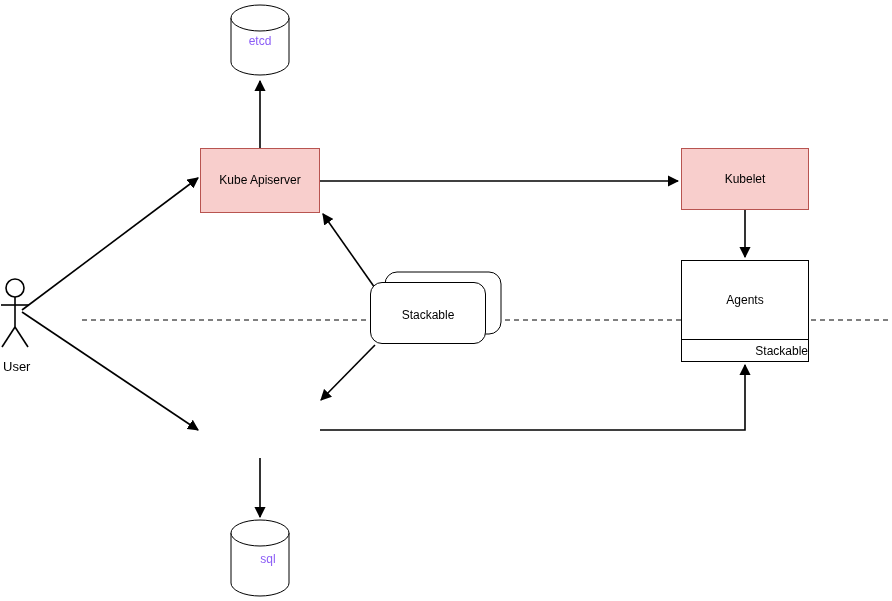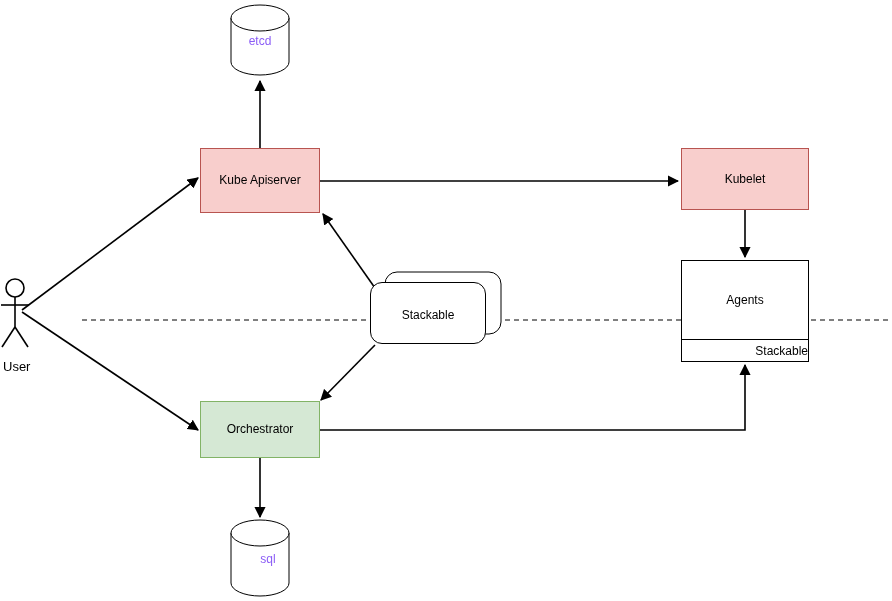--- a/index.html
+++ b/index.html
@@ -161,23 +161,20 @@
   <div class="cyl-label" style="left:231px; top:552px; width:74px;">sql</div>
 
   <div class="node box-red" style="left:200px; top:148px; width:120px; height:65px;">
     <span>Kube Apiserver</span>
   </div>
 
   <div class="node box-red" style="left:681px; top:148px; width:128px; height:62px;">
     <span>Kubelet</span>
   </div>
 
-  <div class="node box-green" style="left:200px; top:401px; width:120px; height:57px;">
-    <span>Orchestrator</span>
-  </div>
 
   <div class="stack-card" style="left:370px; top:282px; width:116px; height:62px;">
   </div>
   <div class="stack-label" style="left:370px; top:308px; width:116px;">Stackable</div>
 
   <div class="agents-wrap" style="left:681px; top:260px; width:128px; height:102px;">
     <div class="agents-band agents-mid">
       <span>Agents</span>
     </div>
     <div class="agents-band agents-bottom">

